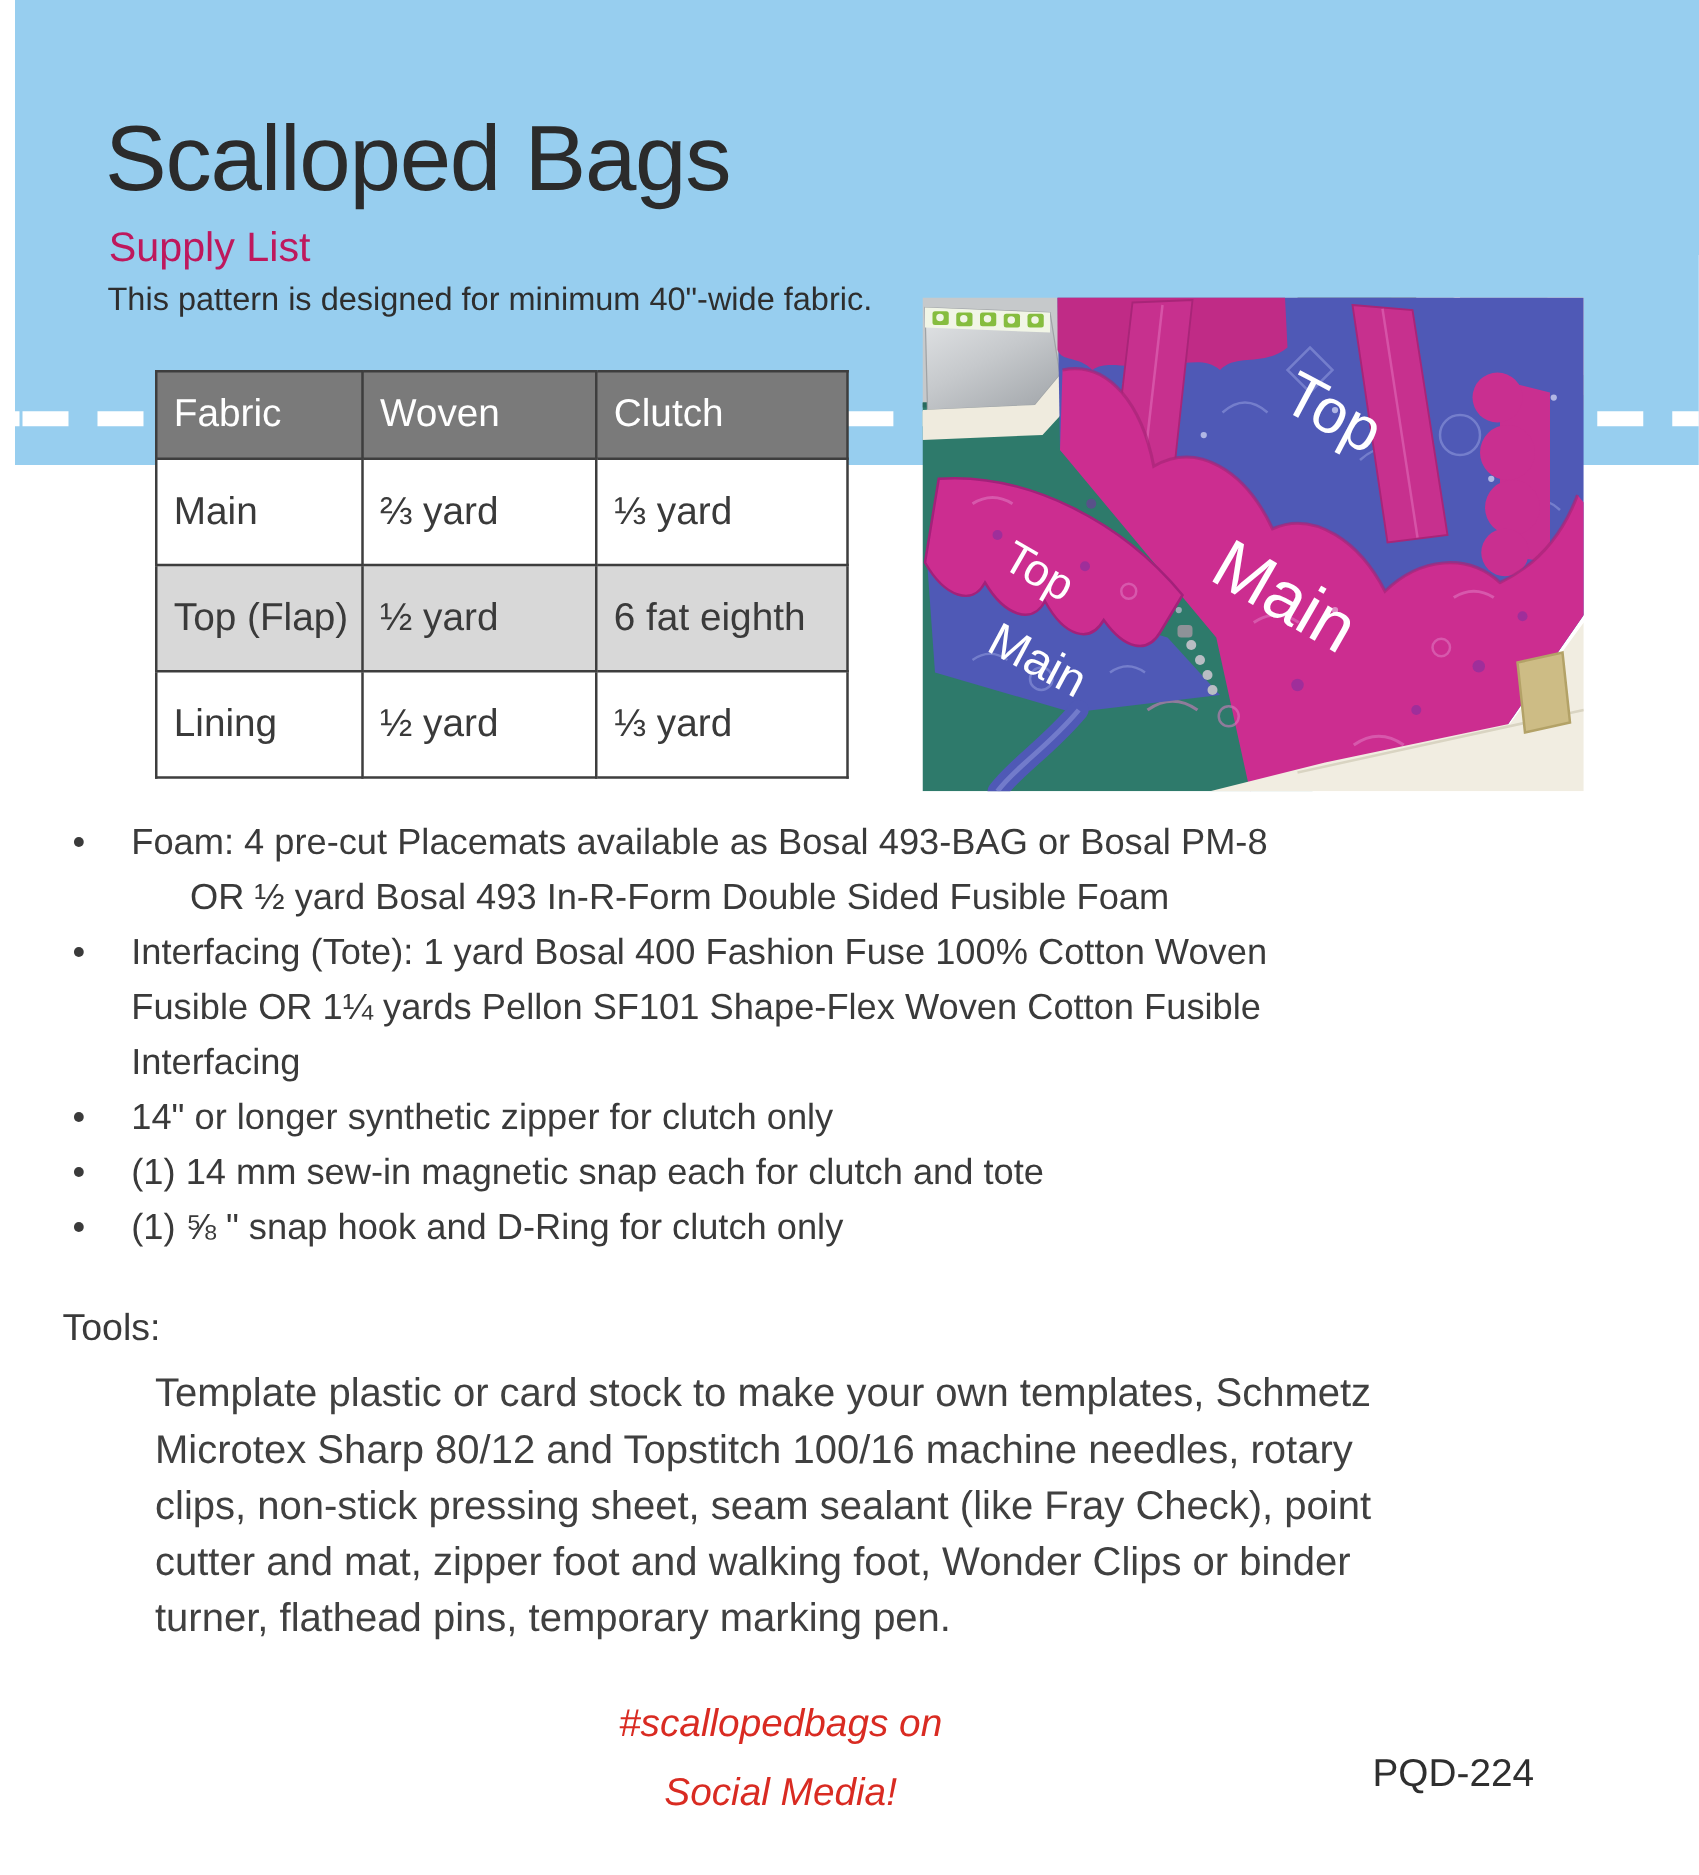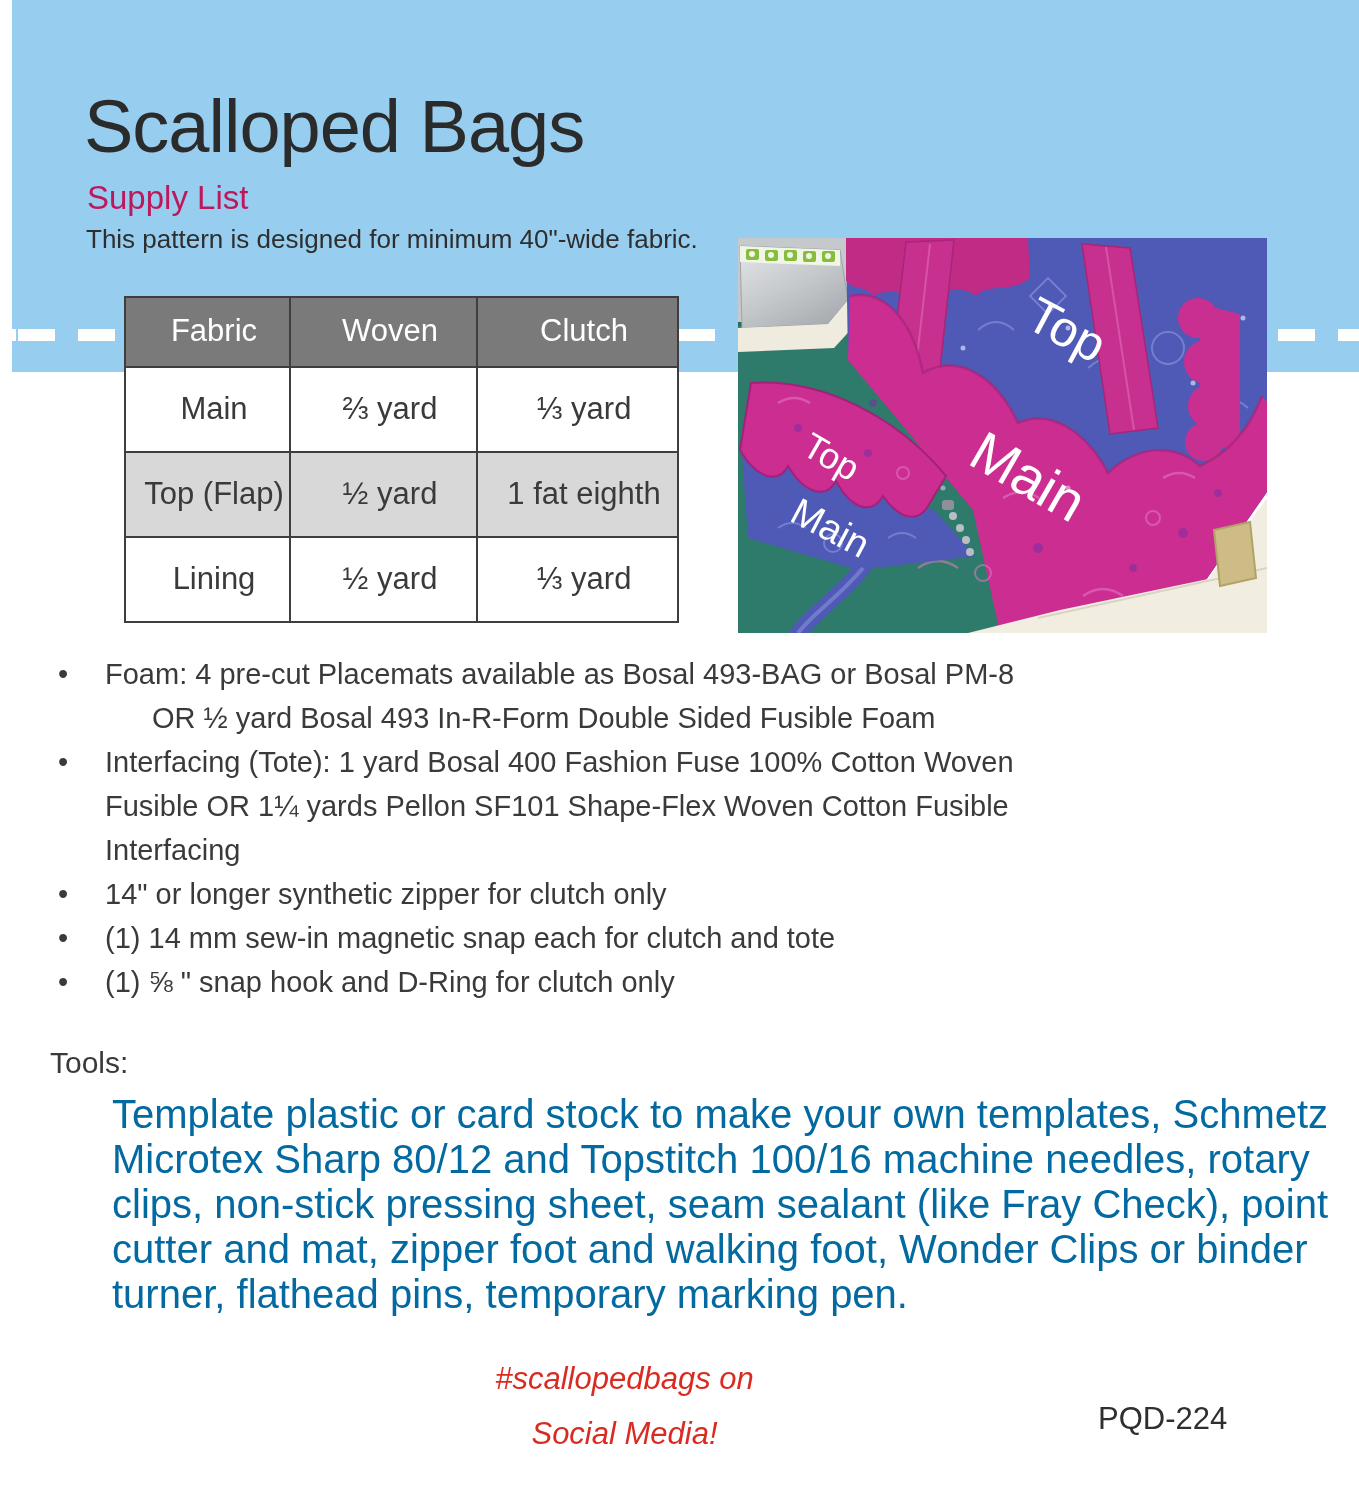--- a/index.html
+++ b/index.html
@@ -13,37 +13,37 @@
     position:absolute; left:0; top:329px; width:1359px; height:12px; z-index:1;
     background:repeating-linear-gradient(to right, #ffffff 0 37px, rgba(0,0,0,0) 37px 60px);
     background-position:6px 0;
   }
   .page-title { position:absolute; left:72px; top:84px; font-size:74px; letter-spacing:-1px; color:#2b2b2b; z-index:2; }
   .page-subtitle { position:absolute; left:75px; top:179px; font-size:33px; color:#be185d; z-index:2; }
   .page-note { position:absolute; left:74px; top:224px; font-size:26px; color:#2e2e2e; z-index:2; }
 
   .supply-table { position:absolute; left:112px; top:296px; z-index:2; border-collapse:collapse; }
   .supply-table td, .supply-table th {
-    border:2px solid #3e3e3e; padding:0 0 2px 13px; text-align:center; vertical-align:middle;
+    border:2px solid #3e3e3e; padding:0 0 2px 13px; text-align:left; vertical-align:middle;
     font-weight:400; font-size:31px;
   }
   .supply-table th { background:#7a7a7a; color:#ffffff; height:70px; }
   .supply-table td { color:#3a3a3a; height:85px; background:#ffffff; }
   .supply-table tr.alt td { background:#d8d8d8; }
   .col-fabric { width:165px; } .col-tote { width:187px; } .col-clutch { width:201px; }
 
   .photo { position:absolute; left:726px; top:238px; width:529px; height:395px; z-index:2; }
 
   .bullets { position:absolute; left:44px; top:652px; width:1120px; font-size:29px; line-height:44px; color:#3a3a3a; z-index:2; }
   .b-item { position:relative; padding-left:49px; }
   .b-item .marker { position:absolute; left:2px; top:0; }
   .b-line.indent2 { padding-left:47px; }
 
   .tools-label { position:absolute; left:38px; top:1046px; font-size:30px; color:#3a3a3a; z-index:2; }
-  .tools-para { position:absolute; left:100px; top:1092px; font-size:40px; line-height:45px; color:#0369a1; z-index:2; }
+  .tools-para { position:absolute; left:112px; top:1092px; font-size:32px; line-height:45px; color:#404040; z-index:2; }
 
   .social-note { position:absolute; left:420px; top:1351px; width:385px; text-align:center;
     font-size:31px; line-height:55px; font-style:italic; color:#d92b22; z-index:2; }
   .pattern-code { position:absolute; left:1086px; top:1401px; font-size:31px; color:#2f2f2f; z-index:2; }
 </style>
 </head>
 <body>
 
 <div class="page">
 
@@ -62,21 +62,21 @@
       <th class="col-clutch">Clutch</th>
     </tr>
     <tr>
       <td>Main</td>
       <td>⅔ yard</td>
       <td>⅓ yard</td>
     </tr>
     <tr class="alt">
       <td>Top (Flap)</td>
       <td>½ yard</td>
-      <td>1 fat eighth</td>
+      <td>6 fat eighth</td>
     </tr>
     <tr>
       <td>Lining</td>
       <td>½ yard</td>
       <td>⅓ yard</td>
     </tr>
   </tbody>
     </table>
 
   <div class="photo">

